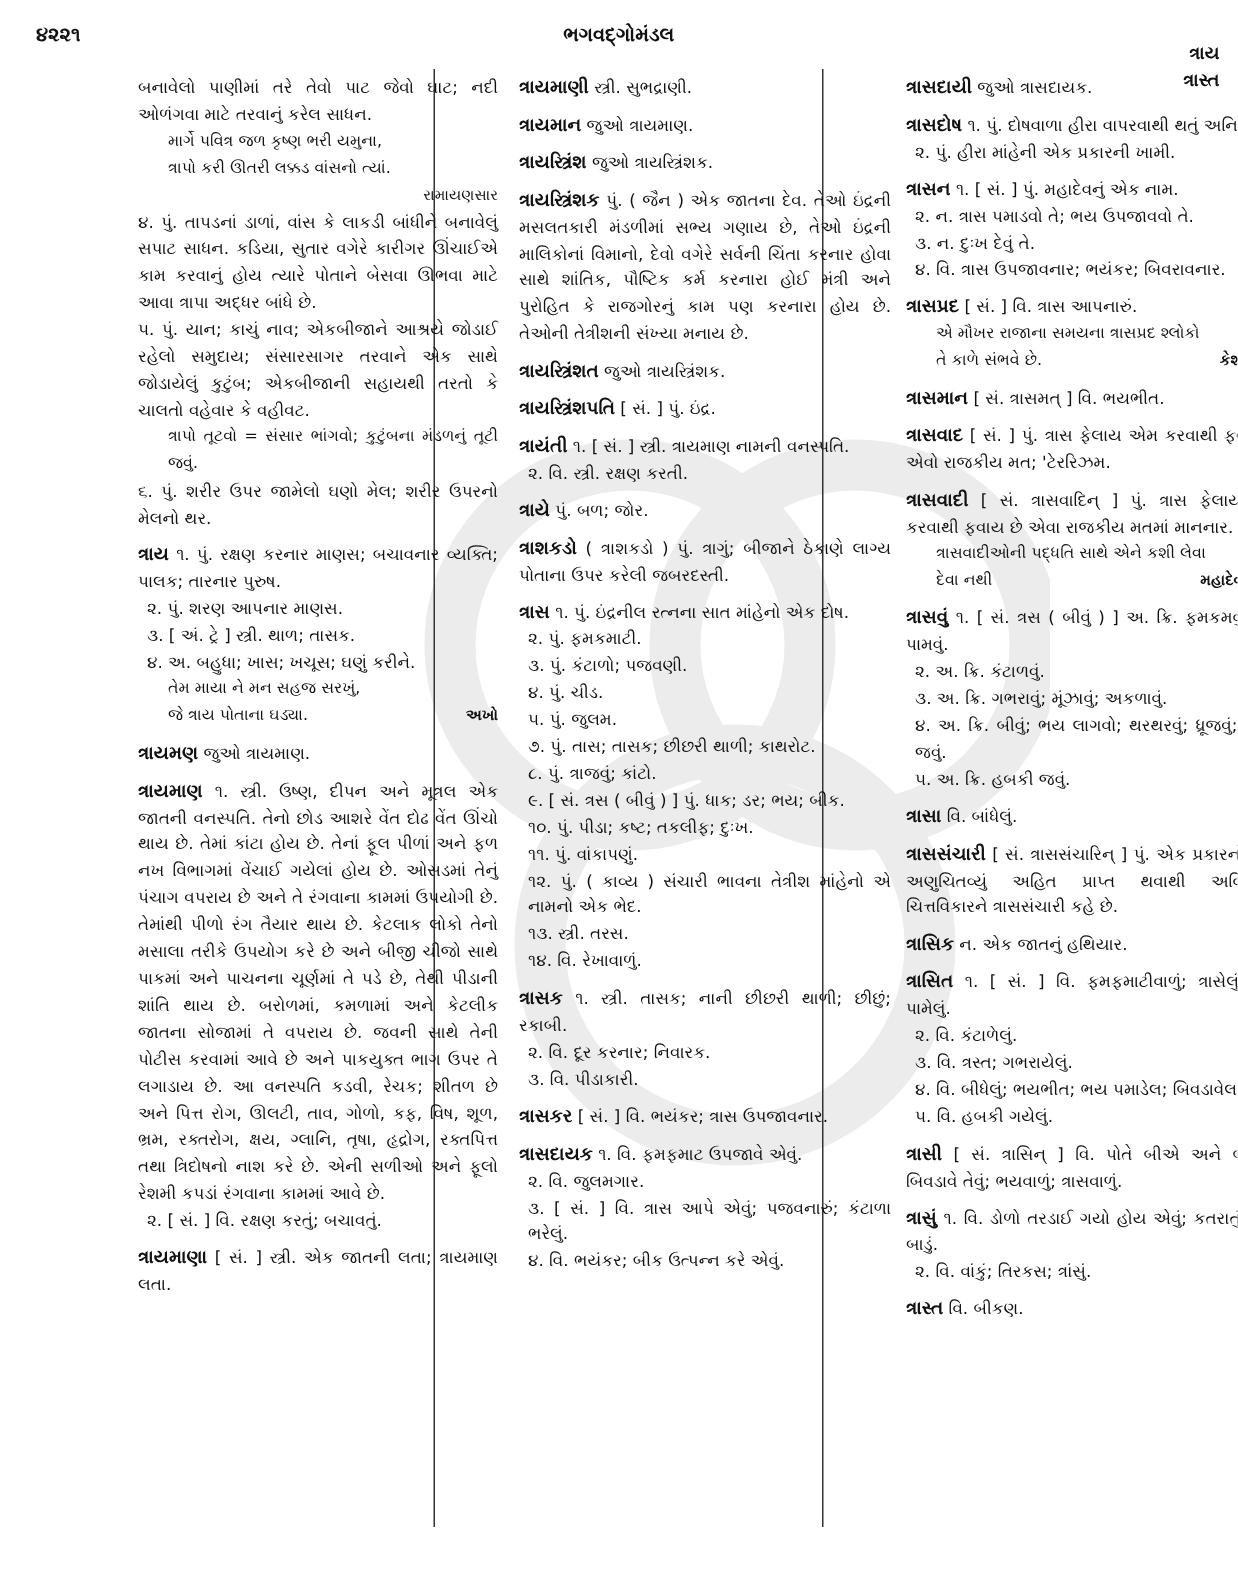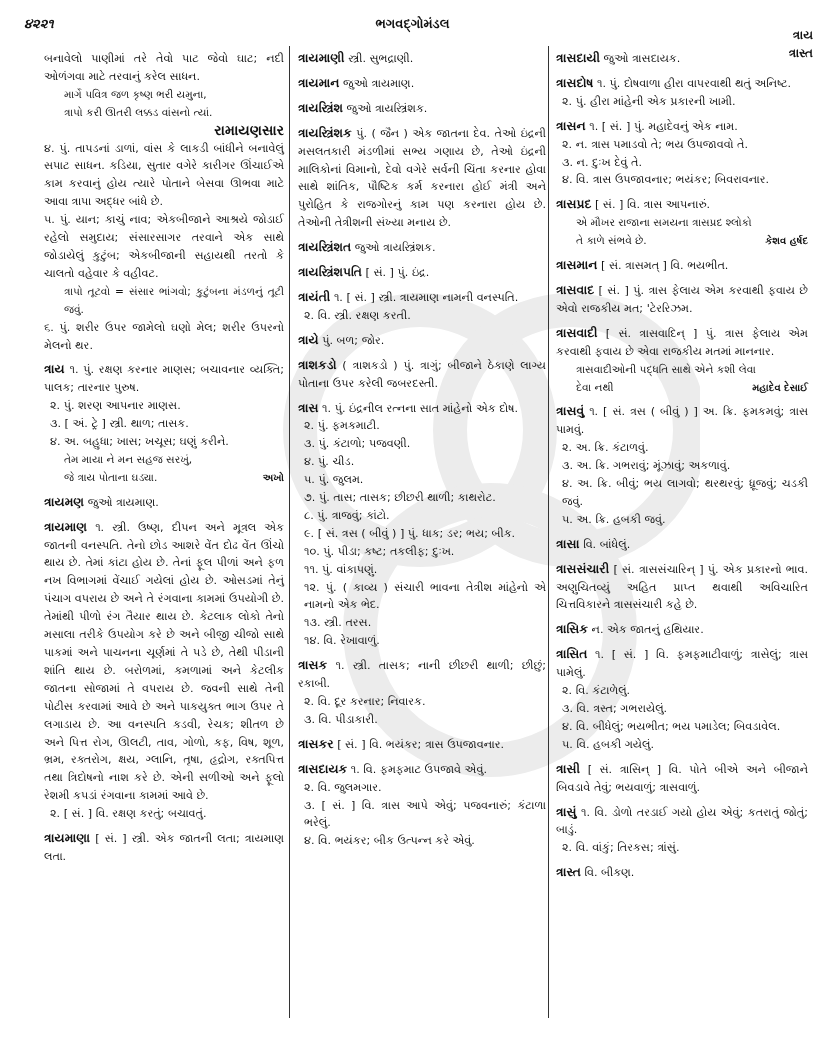--- a/index.html
+++ b/index.html
@@ -1,35 +1,35 @@
 <!DOCTYPE html>
 <html><head>
 <meta charset="utf-8">
 <style>
   * { box-sizing: border-box; margin: 0; padding: 0; }
   html, body { width: 825px; height: 1058px; background: #ffffff; overflow: hidden; }
   body { font-family: "DejaVu Sans", sans-serif; color: #111; position: relative; }
   .page { position: relative; width: 825px; height: 1058px; background: #fff; }
   .watermark { position: absolute; left: 280px; top: 250px; width: 420px; height: 560px; pointer-events: none; z-index: 0; }
   .header { position: absolute; top: 10px; left: 0; width: 825px; height: 36px; }
-  .page-no { position: absolute; left: 24px; top: 6px; font-size: 13px; font-weight: bold; font-style: italic; }
+  .page-no { position: absolute; left: 24px; top: 6px; font-size: 13px; font-weight: bold; }
   .running-title { position: absolute; left: 0; width: 825px; text-align: center; top: 6px; font-size: 13px; font-weight: bold; }
   .guide { position: absolute; right: 12px; top: 16px; text-align: right; font-size: 12px; font-weight: bold; line-height: 18px; }
-  .col { position: absolute; top: 50px; z-index: 1; font-size: 11.2px; line-height: 17.9px; }
+  .col { position: absolute; top: 50px; z-index: 1; font-size: 11.2px; line-height: 17.9px; margin-left: 48px; }
   .col1 { left: 44px; width: 240px; }
   .col2 { left: 298px; width: 248px; }
   .col3 { left: 556px; width: 252px; }
   .divider { position: absolute; top: 46px; bottom: 40px; width: 1px; background: #333; }
   .divider.d1 { left: 289px; }
   .divider.d2 { left: 548px; }
   .entry { margin-bottom: 7px; text-align: justify; }
   .hw { font-weight: bold; font-size: 12.3px; }
   .sub { padding-left: 6px; }
   .quote { padding-left: 20px; font-size: 10.6px; }
-  .src { text-align: right; font-size: 14px; font-weight: bold; }
+  .src { text-align: right; font-size: 10px; }
   .qsrc { display: flex; justify-content: space-between; padding-left: 20px; font-size: 10.6px; }
   .qsrc .auth { font-weight: bold; font-size: 10px; }
 </style>
 </head>
 <body>
 
 <div class="page">
 
   <svg class="watermark" viewBox="0 0 420 560">
     <circle cx="140" cy="180" r="120" fill="none" stroke="#ececec" stroke-width="34"></circle>

